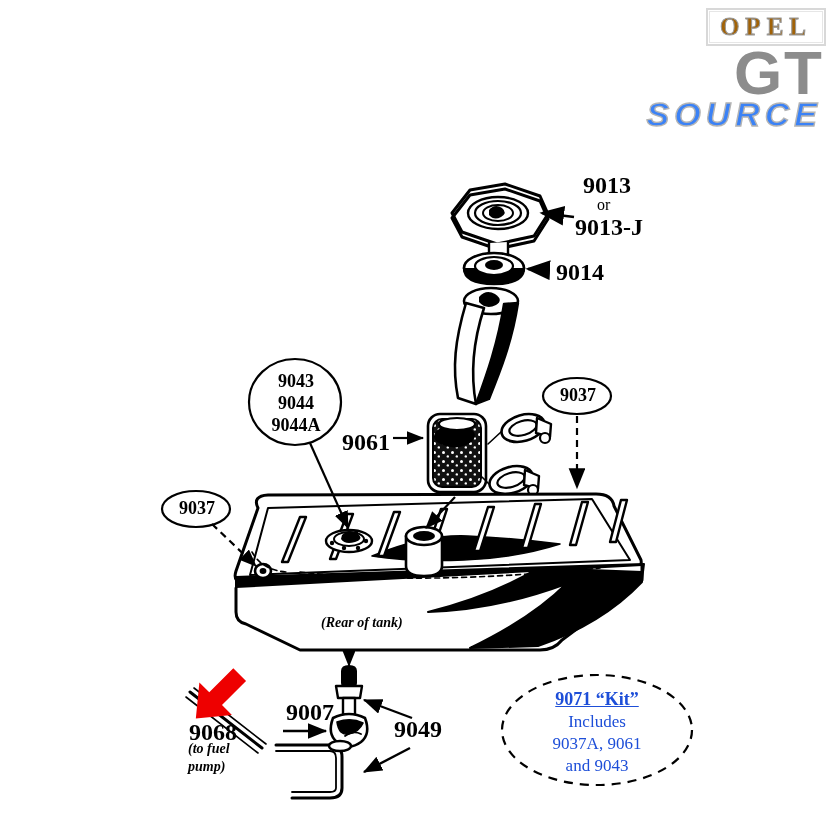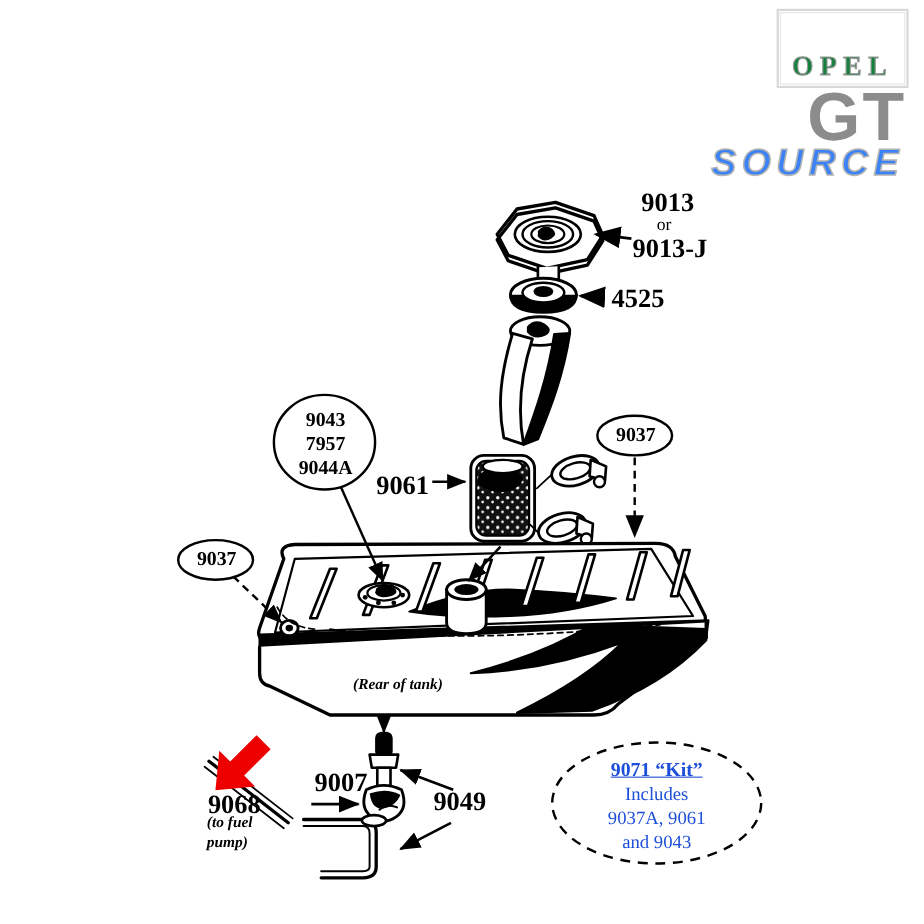--- a/index.html
+++ b/index.html
@@ -23,25 +23,24 @@
   }
   .logo-opel-inner{
     border:1px solid #e6e6e6;
     padding:2px 10px 3px 10px;
   }
   .logo-opel-text{
     font-family:"Liberation Serif", serif;
     font-size:25px;
     font-weight:700;
     letter-spacing:6px;
-    color:#15803d;
+    color:#a16207;
     -webkit-text-stroke:1px #9b9b9b;
     text-shadow:0 0 0 #9b9b9b;
     line-height:1;
-    margin-top:34px;
   }
   .logo-gt{
     font-family:"Liberation Sans", sans-serif;
     font-size:62px;
     font-weight:700;
     color:#8c8c8c;
     letter-spacing:2px;
     line-height:0.95;
     margin-top:-2px;
     margin-right:2px;
@@ -286,27 +285,27 @@
       </div>
     </div>
     <div class="logo-gt">GT</div>
     <div class="logo-source">SOURCE</div>
   </div>
 
   <div class="lbl n" style="left:583px;top:172px;">9013</div>
   <div class="lbl small" style="left:597px;top:196px;">or</div>
   <div class="lbl n" style="left:575px;top:214px;">9013-J</div>
 
-  <div class="lbl n" style="left:556px;top:259px;">4525</div>
+  <div class="lbl n" style="left:556px;top:259px;">9014</div>
 
   <div class="lbl n" style="left:342px;top:429px;">9061</div>
 
   <div class="oval-txt" style="left:250px;top:371px;width:92px;">
     <span>9043</span><br>
-    <span>7957</span><br>
+    <span>9044</span><br>
     <span>9044A</span>
   </div>
 
   <div class="oval-txt" style="left:163px;top:498px;width:68px;">9037</div>
   <div class="oval-txt" style="left:544px;top:385px;width:68px;">9037</div>
 
   <div class="rear" style="left:321px;top:615px;">(Rear of tank)</div>
 
   <div class="lbl n" style="left:189px;top:719px;">9068</div>
   <div class="lbl ital" style="left:188px;top:741px;">(to fuel</div>

